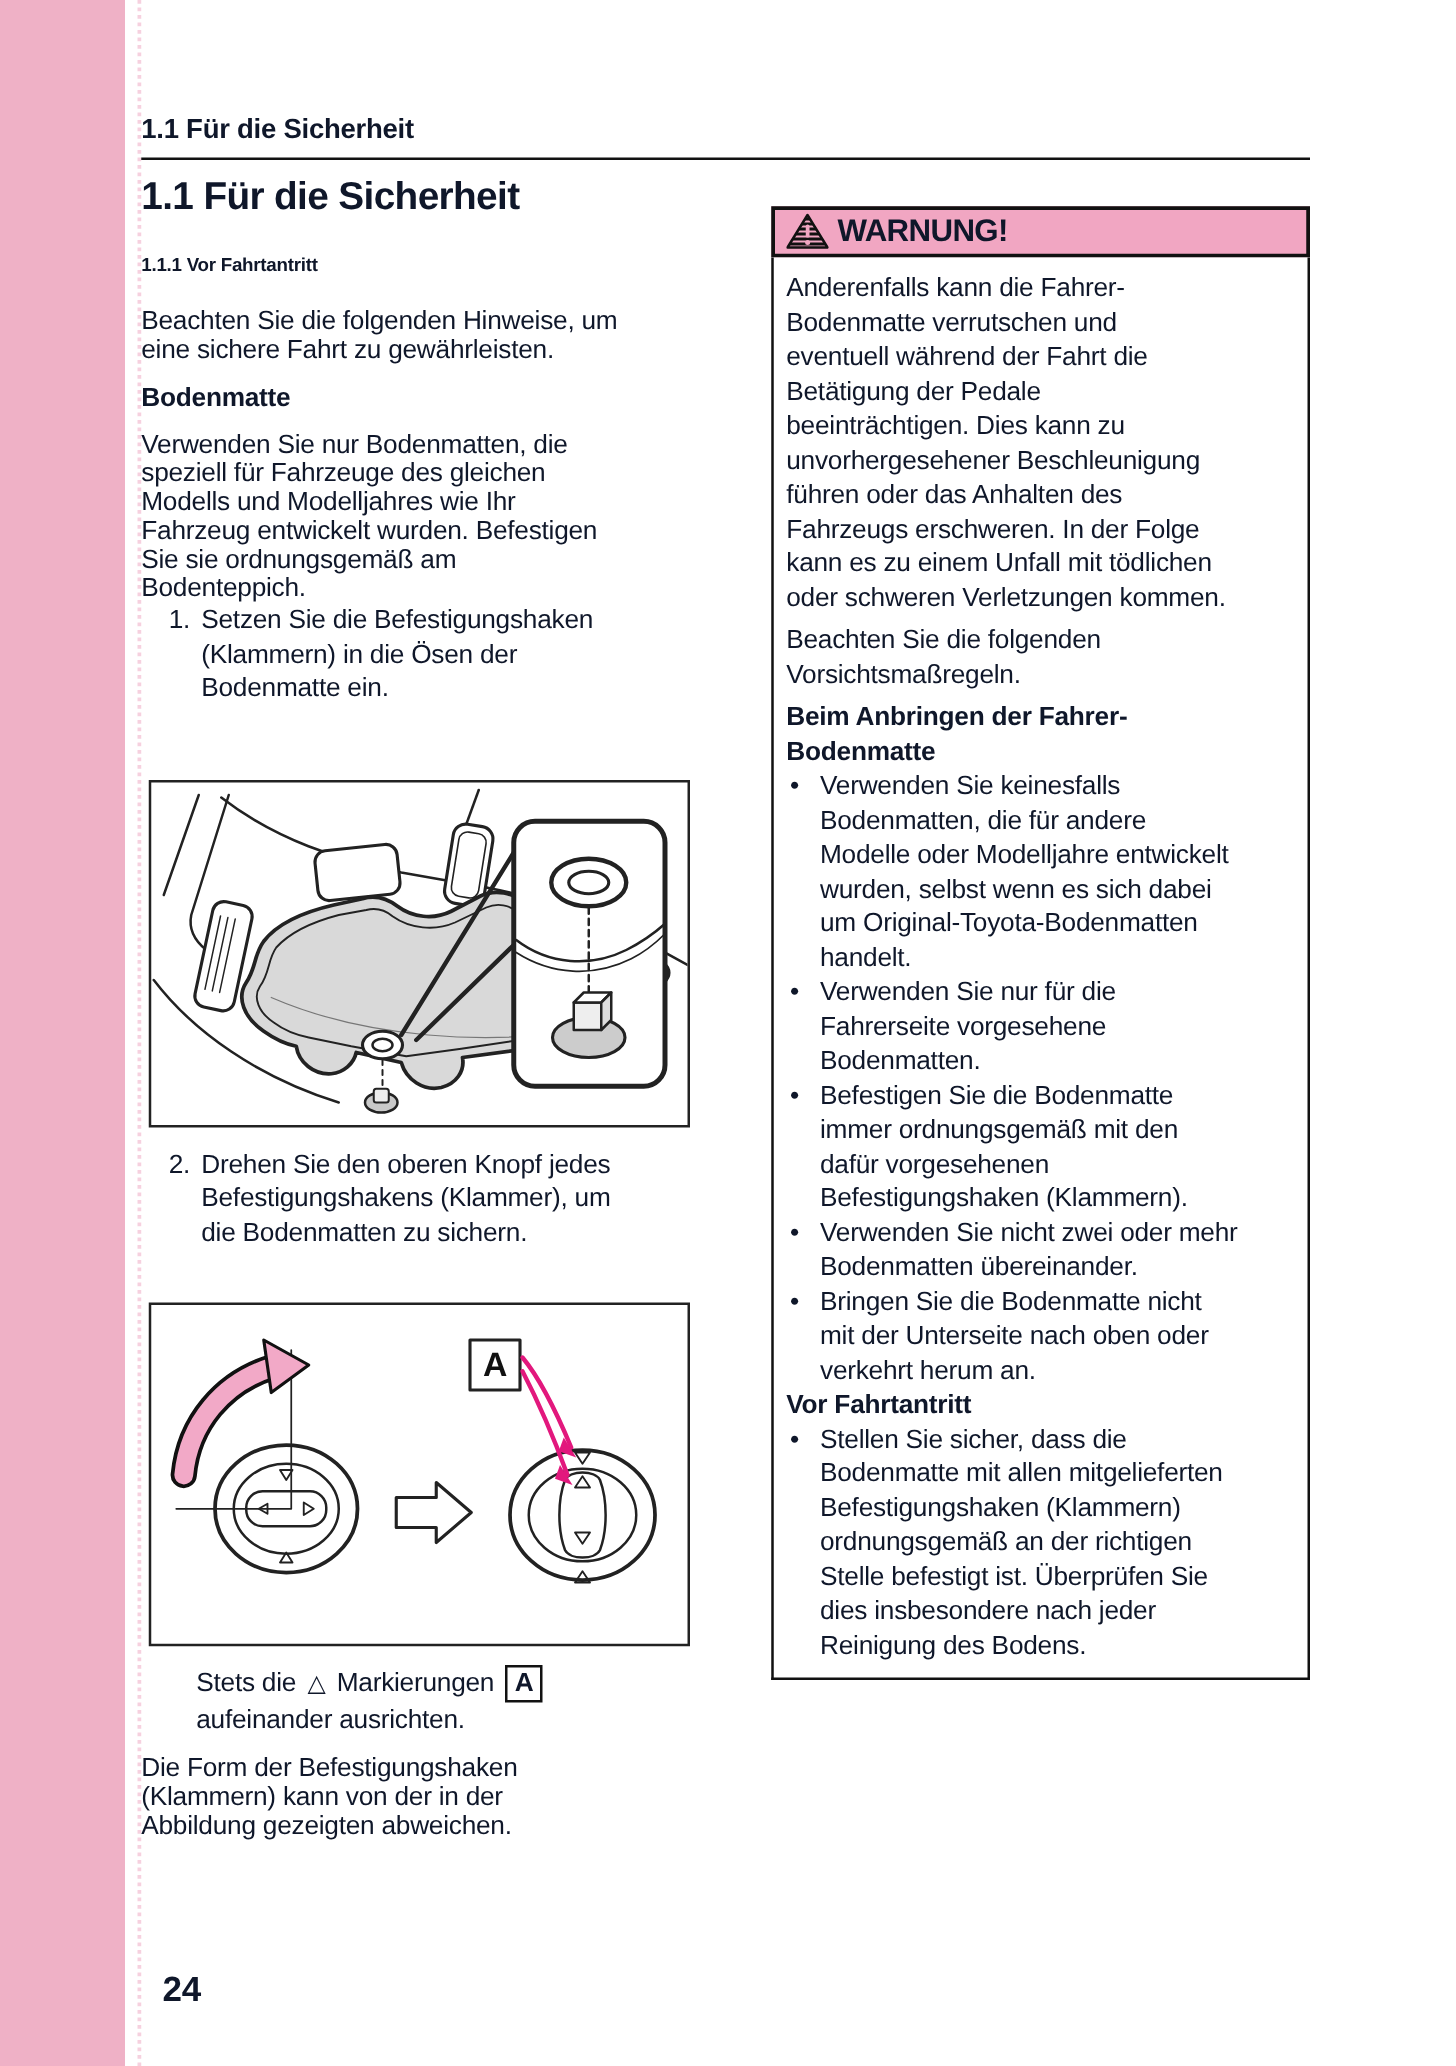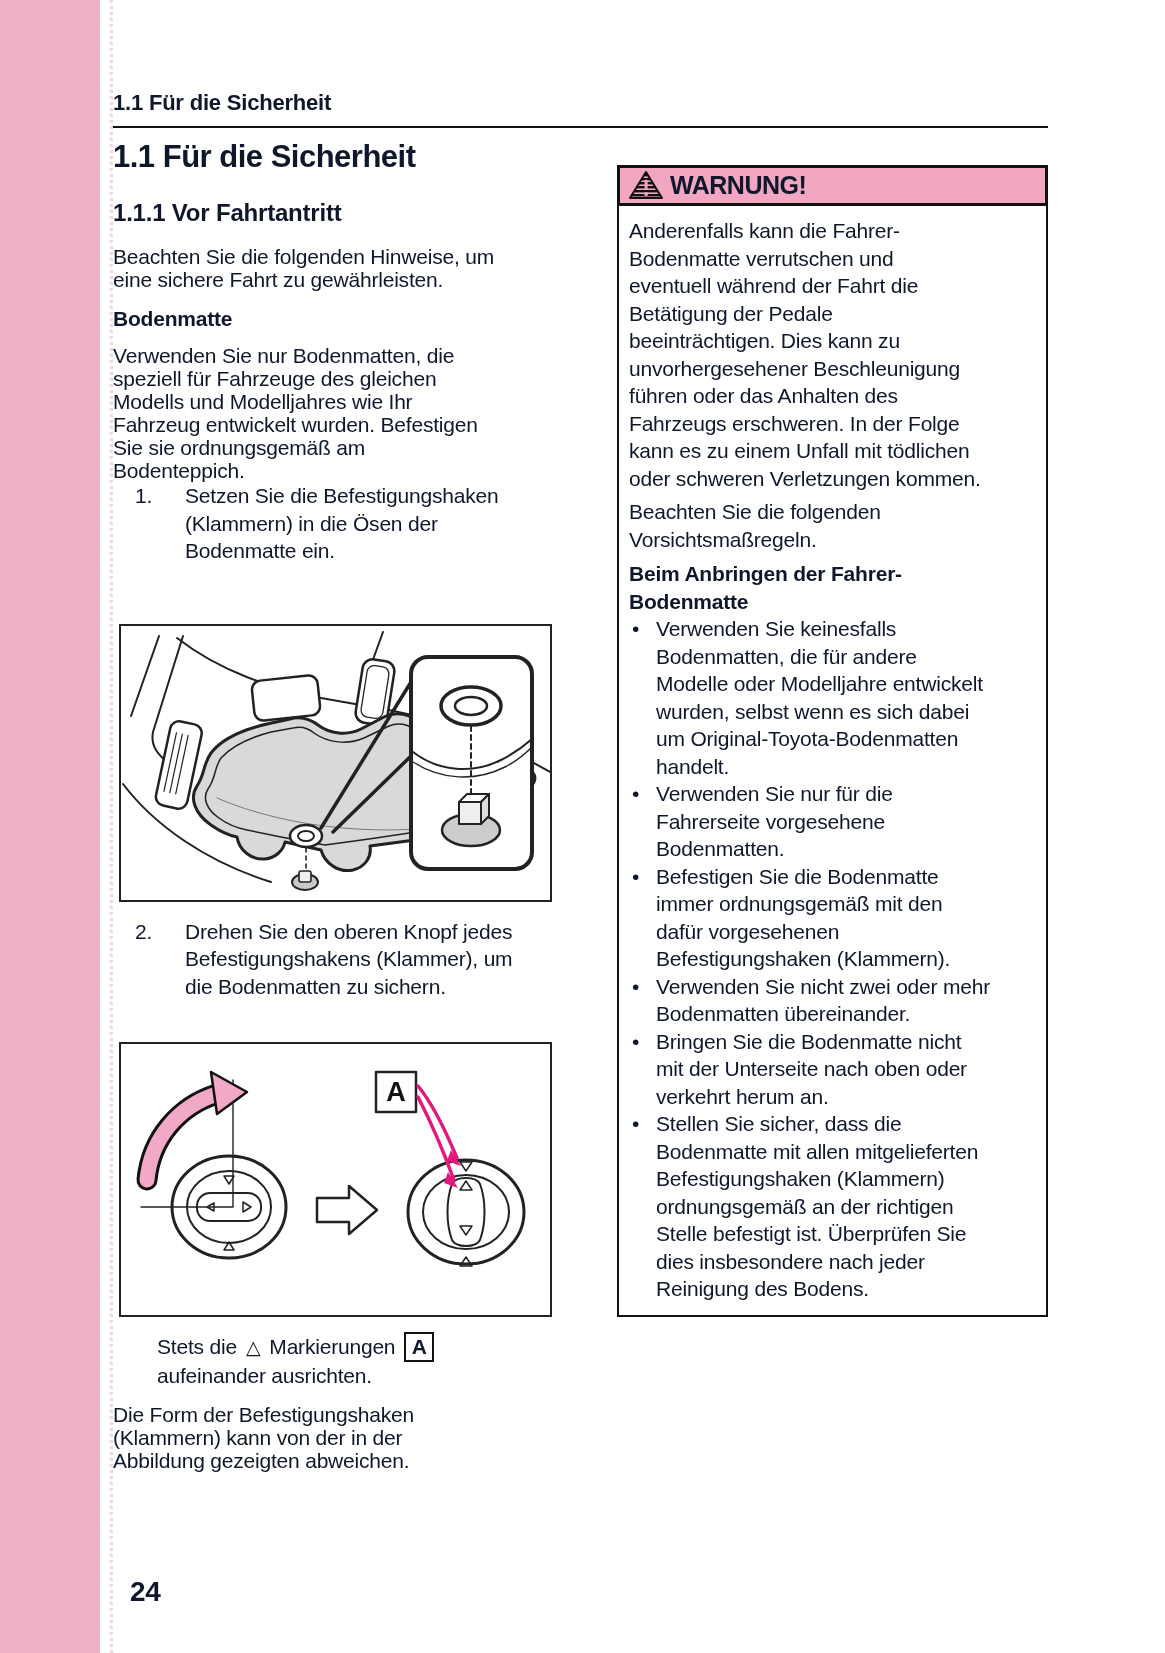--- a/index.html
+++ b/index.html
@@ -8,27 +8,27 @@
         letter-spacing:-0.2px;}
   .sidebar-strip{position:absolute;left:0;top:0;width:100px;height:1653px;background:#efb1c6;}
   .sidebar-dotline{position:absolute;left:110px;top:0;height:1653px;width:0;
         border-left:3px dotted #f5c9da;opacity:.85;}
 
   .running-header{position:absolute;left:113px;top:90px;font-size:22px;font-weight:bold;}
   .header-rule{position:absolute;left:113px;top:126px;width:935px;height:2px;background:#111;}
 
   .main-col{position:absolute;left:113px;top:138px;width:442px;}
   .page-title{font-size:31px;line-height:38px;font-weight:bold;margin:0 0 21px 0;letter-spacing:-0.5px;}
-  .section-subtitle{font-size:24px;line-height:31px;font-weight:bold;margin:16px 0 17px 0;}
+  .section-subtitle{font-size:15px;line-height:31px;font-weight:bold;margin:16px 0 17px 0;}
   .body-text{font-size:21px;line-height:23px;margin:0;white-space:pre-line;}
   .intro-p{margin-bottom:14px;}
   .sub-heading{font-size:21px;line-height:27px;font-weight:bold;margin:0 0 12px 0;}
   .step{display:flex;font-size:21px;line-height:27.5px;margin:0;padding-left:22px;}
   .step-num{flex:none;width:26px;}
-  .step-text{flex:1;white-space:pre-line;margin-left:24px;}
+  .step-text{flex:1;white-space:pre-line;}
   .figure{box-sizing:border-box;border:2px solid #222;background:#fff;margin-left:6px;}
   .figure-1{width:433px;height:278px;margin-top:59px;}
   .step-2{margin-top:16px;}
   .figure-2{width:433px;height:275px;margin-top:42px;}
   .fig-caption{margin:15px 0 0 44px;font-size:21px;line-height:28px;}
   .caption-line2{white-space:pre-line;}
   .tri-glyph{display:inline-block;margin:0 9px;font-size:19px;}
   .marker-box{display:inline-block;box-sizing:border-box;border:2px solid #111;min-width:30px;
         text-align:center;font-weight:bold;line-height:26px;padding:0 5px;margin-left:9px;}
   .note-p{margin-top:13px;}
@@ -246,20 +246,21 @@
         <span class="bullet-text">Verwenden Sie nicht zwei oder mehr
 Bodenmatten übereinander.</span>
       </div>
       <div class="bullet">
         <span class="bullet-dot">•</span>
         <span class="bullet-text">Bringen Sie die Bodenmatte nicht
 mit der Unterseite nach oben oder
 verkehrt herum an.</span>
       </div>
 
+      <div class="warn-subhead">Vor Fahrtantritt</div>
 
       <div class="bullet">
         <span class="bullet-dot">•</span>
         <span class="bullet-text">Stellen Sie sicher, dass die
 Bodenmatte mit allen mitgelieferten
 Befestigungshaken (Klammern)
 ordnungsgemäß an der richtigen
 Stelle befestigt ist. Überprüfen Sie
 dies insbesondere nach jeder
 Reinigung des Bodens.</span>

